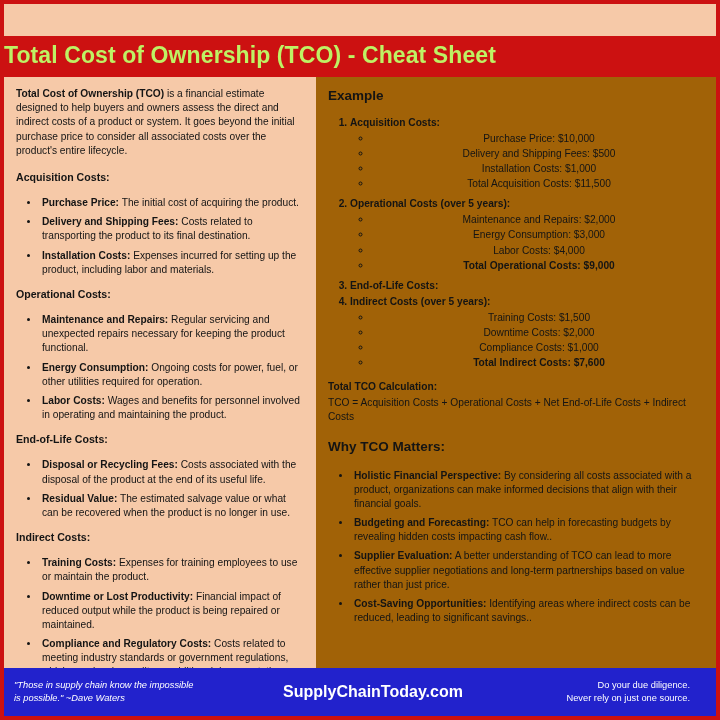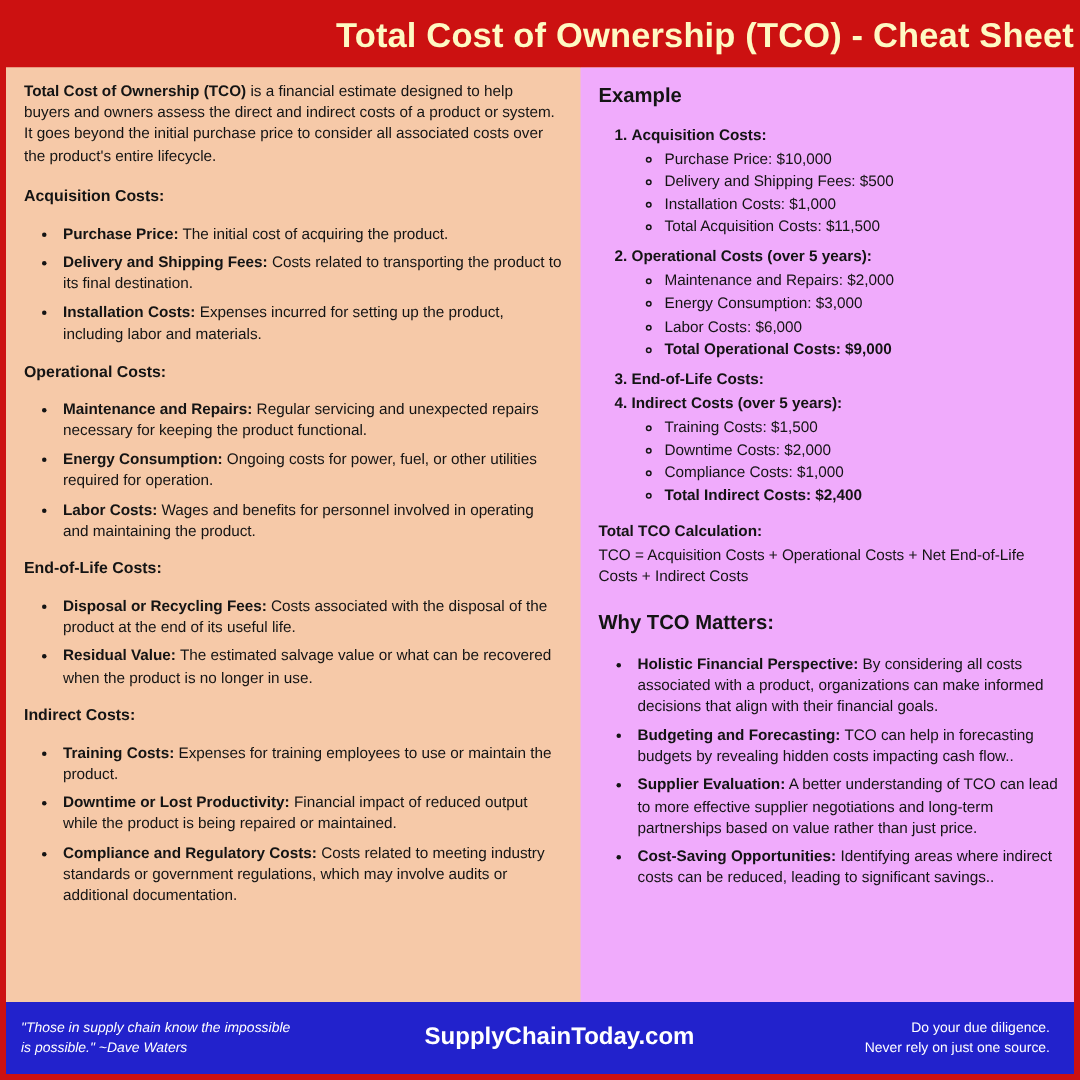--- a/index.html
+++ b/index.html
@@ -18,46 +18,47 @@
     height: 720px;
     box-sizing: border-box;
     border: 4px solid #cc1111;
     background: #f6c9a8;
     display: flex;
     flex-direction: column;
     position: relative;
   }
   .title-bar {
     background: #cc1111;
-    color: #fef9c3;
-    text-align: right;
+    color: #bef264;
+    text-align: left;
     font-size: 23px;
     font-weight: bold;
     padding: 7px 0 9px 0;
     letter-spacing: 0.1px;
     line-height: 1.1;
+    margin-top: 32px;
   }
   .columns {
     flex: 1;
     display: flex;
     min-height: 0;
   }
   .col-left {
-    width: 383px;
+    width: 312px;
     box-sizing: border-box;
     background: #f6c9a8;
     padding: 10px 12px 6px 12px;
     font-size: 10.2px;
     color: #141414;
     line-height: 1.38;
   }
   .col-right {
     flex: 1;
     box-sizing: border-box;
-    background: #f0abfc;
+    background: #a16207;
     padding: 10px 10px 6px 12px;
     font-size: 10.2px;
     color: #141414;
     line-height: 1.38;
   }
   .intro {
     margin: 0 0 12px 0;
     text-align: left;
   }
   h2.section {
@@ -92,20 +93,21 @@
   }
   ul.circles {
     margin: 2px 0 6px 0;
     padding-left: 22px;
     list-style-type: circle;
     font-weight: normal;
   }
   ul.circles > li {
     margin-bottom: 1px;
     font-weight: normal;
+    text-align: center;
   }
   .b { font-weight: bold; }
   .calc-head {
     font-weight: bold;
     margin: 10px 0 2px 0;
   }
   .calc-body {
     margin: 0 0 14px 0;
   }
   .calc-eq {
@@ -129,21 +131,21 @@
   }
   .footer-center {
     flex: 1;
     text-align: center;
     font-size: 16px;
     font-weight: bold;
   }
   .footer-right {
     width: 170px;
     box-sizing: border-box;
-    padding-right: 16px;
+    padding-right: 26px;
     text-align: right;
     font-size: 9.3px;
     line-height: 1.35;
   }
 </style>
 </head>
 <body>
 
 <div class="sheet">
 
@@ -187,29 +189,29 @@
       <ol class="numbered" id="example-list">
           <li><span class="litem">Acquisition Costs:</span><ul class="circles">
               <li>Purchase Price: $10,000</li>
               <li>Delivery and Shipping Fees: $500</li>
               <li>Installation Costs: $1,000</li>
               <li style="font-weight: normal;">Total Acquisition Costs: $11,500</li>
             </ul></li>
           <li><span class="litem">Operational Costs (over 5 years):</span><ul class="circles">
               <li>Maintenance and Repairs: $2,000</li>
               <li>Energy Consumption: $3,000</li>
-              <li>Labor Costs: $6,000</li>
+              <li>Labor Costs: $4,000</li>
               <li style="font-weight: bold;">Total Operational Costs: $9,000</li>
             </ul></li>
           <li><span class="litem">End-of-Life Costs:</span></li>
           <li><span class="litem">Indirect Costs (over 5 years):</span><ul class="circles">
               <li>Training Costs: $1,500</li>
               <li>Downtime Costs: $2,000</li>
               <li>Compliance Costs: $1,000</li>
-              <li style="font-weight: bold;">Total Indirect Costs: $2,400</li>
+              <li style="font-weight: bold;">Total Indirect Costs: $7,600</li>
             </ul></li>
         </ol>
 
       <div class="calc-head">Total TCO Calculation:</div>
       <div class="calc-body">TCO = Acquisition Costs + Operational Costs + Net End-of-Life Costs + Indirect Costs</div>
 
       <h2 class="section">Why TCO Matters:</h2>
       <ul class="bullets" id="why-list">
           <li><span class="b">Holistic Financial Perspective:</span><span> By considering all costs associated with a product, organizations can make informed decisions that align with their financial goals.</span></li>
           <li><span class="b">Budgeting and Forecasting:</span><span> TCO can help in forecasting budgets by revealing hidden costs impacting cash flow..</span></li>

